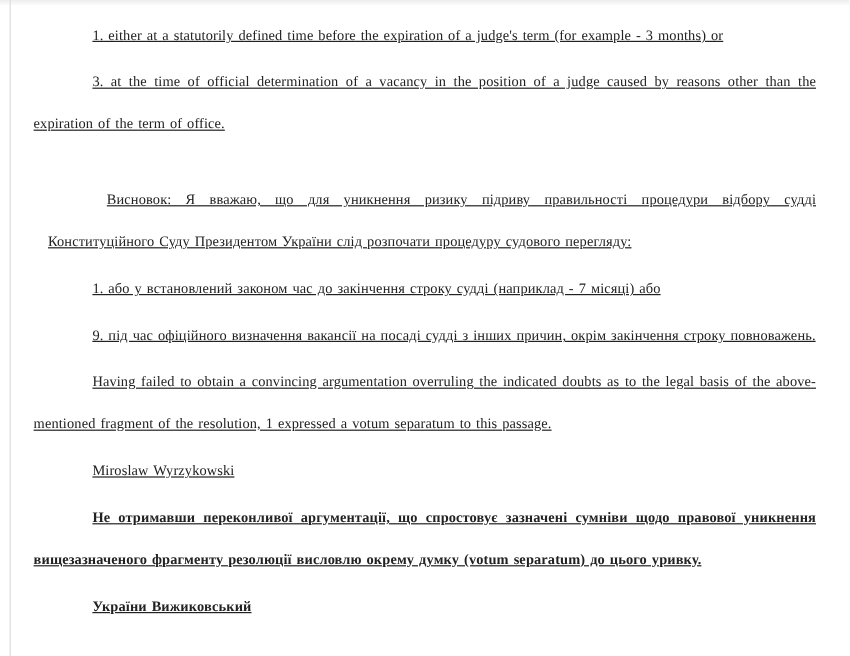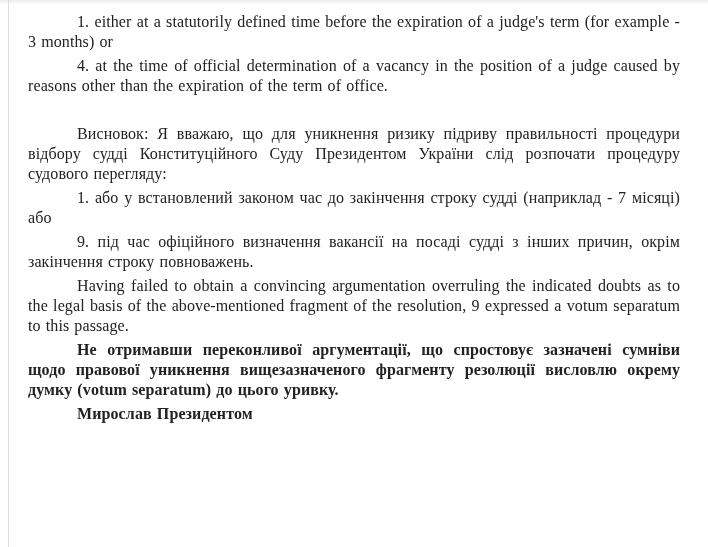--- a/index.html
+++ b/index.html
@@ -28,53 +28,56 @@
   }
   .scan-left-line {
     position: absolute;
     left: 8px; top: 0;
     width: 1px; height: 100%;
     background: #dcdce1;
     pointer-events: none;
   }
   p.para {
     margin: 0 0 4px 0;
-    font-size: 16px;
-    line-height: 20px;
+    font-size: 12px;
+    line-height: 35px;
     text-align: justify;
     text-indent: 49px;
     letter-spacing: 0.1px;
     word-spacing: 1px;
+    text-decoration: underline;
   }
   p.para.single {
     text-align: left;
   }
   p.para.gap-before {
     margin-top: 28px;
+    margin-left: 12px;
   }
   p.para.bold {
     font-weight: bold;
   }
 </style>
 </head>
 <body>
 
 <div class="page">
   <div class="scan-top-band"></div>
   <div class="scan-left-line"></div>
 
   <p class="para">1. either at a statutorily defined time before the expiration of a judge's term (for example - 3 months) or</p>
 
-  <p class="para">4. at the time of official determination of a vacancy in the position of a judge caused by reasons other than the expiration of the term of office.</p>
+  <p class="para">3. at the time of official determination of a vacancy in the position of a judge caused by reasons other than the expiration of the term of office.</p>
 
   <p class="para gap-before">Висновок: Я вважаю, що для уникнення ризику підриву правильності процедури відбору судді Конституційного Суду Президентом України слід розпочати процедуру судового перегляду:</p>
 
   <p class="para">1. або у встановлений законом час до закінчення строку судді (наприклад - 7 місяці) або</p>
 
   <p class="para">9. під час офіційного визначення вакансії на посаді судді з інших причин, окрім закінчення строку повноважень.</p>
 
-  <p class="para">Having failed to obtain a convincing argumentation overruling the indicated doubts as to the legal basis of the above-mentioned fragment of the resolution, 9 expressed a votum separatum to this passage.</p>
+  <p class="para">Having failed to obtain a convincing argumentation overruling the indicated doubts as to the legal basis of the above-mentioned fragment of the resolution, 1 expressed a votum separatum to this passage.</p>
 
+  <p class="para single">Miroslaw Wyrzykowski</p>
 
   <p class="para bold">Не отримавши переконливої аргументації, що спростовує зазначені сумніви щодо правової уникнення вищезазначеного фрагменту резолюції висловлю окрему думку (votum separatum) до цього уривку.</p>
 
-  <p class="para single bold">Мирослав Президентом</p>
+  <p class="para single bold">України Вижиковський</p>
 </div>
 
 </body></html>

